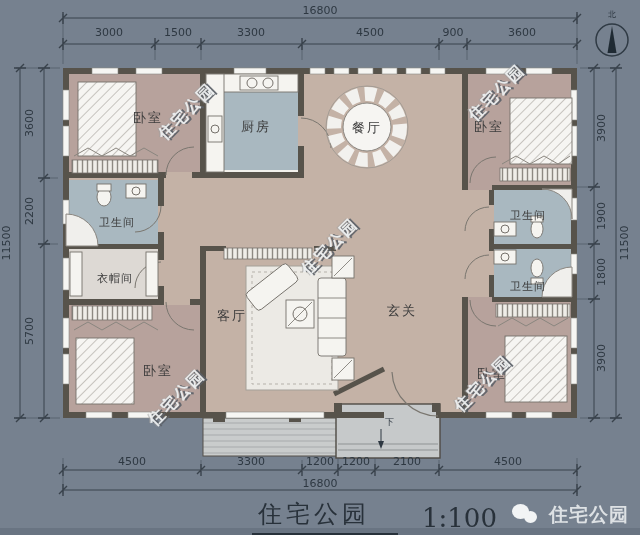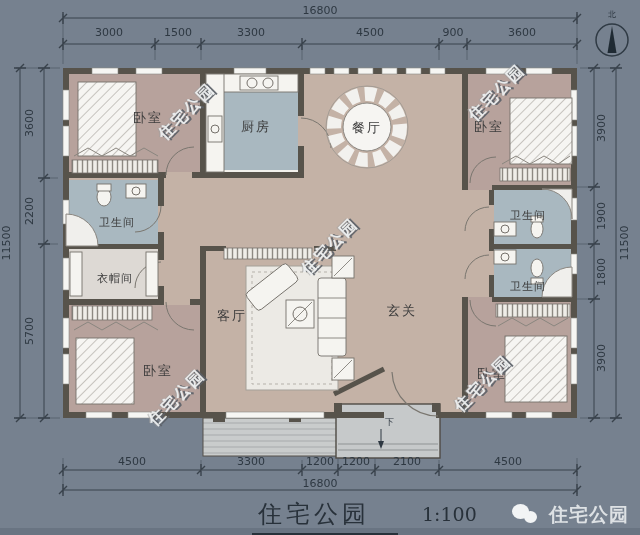--- a/index.html
+++ b/index.html
@@ -20,21 +20,21 @@
   .dimnum{font-size:11px;}
   .rl{font-family:"DejaVu Serif",serif;font-size:13px;fill:#3c3c3c;letter-spacing:2px;text-anchor:middle;}
   .rls{font-family:"DejaVu Serif",serif;font-size:11px;fill:#3c3c3c;letter-spacing:1px;text-anchor:middle;}
   .wm{position:absolute;transform:translate(-50%,-50%) rotate(-45deg);
       font-weight:700;font-size:16px;letter-spacing:2px;color:#eceff0;white-space:nowrap;
       text-shadow:2px 2px 0 rgba(92,97,104,.95),-1px -1px 0 rgba(160,160,160,.55);opacity:.96;}
   .title-cn{position:absolute;left:252px;top:498px;font-family:"DejaVu Serif",serif;
       font-size:24px;letter-spacing:4px;color:#28313a;border-bottom:3px solid #28313a;
       padding:0 28px 3px 6px;}
   .scale-txt{position:absolute;left:422px;top:503px;font-family:"DejaVu Serif",serif;
-      font-size:19px;color:#28313a;}
+      font-size:26px;color:#28313a;}
   .brand{position:absolute;left:512px;top:502px;display:flex;align-items:center;gap:7px;}
   .brand .txt{font-size:19px;font-weight:600;color:#dde1e4;letter-spacing:1px;}
   .wicon{position:relative;width:30px;height:24px;}
   .wicon .b1{position:absolute;left:0;top:1px;width:17px;height:15px;background:#f2f4f5;border-radius:50%;}
   .wicon .b2{position:absolute;left:12px;top:8px;width:13px;height:12px;background:#f2f4f5;border-radius:50%;}
   .botband{position:absolute;left:0;top:528px;width:640px;height:7px;background:rgba(40,48,60,.16);}
 </style>
 </head>
 <body>
 

